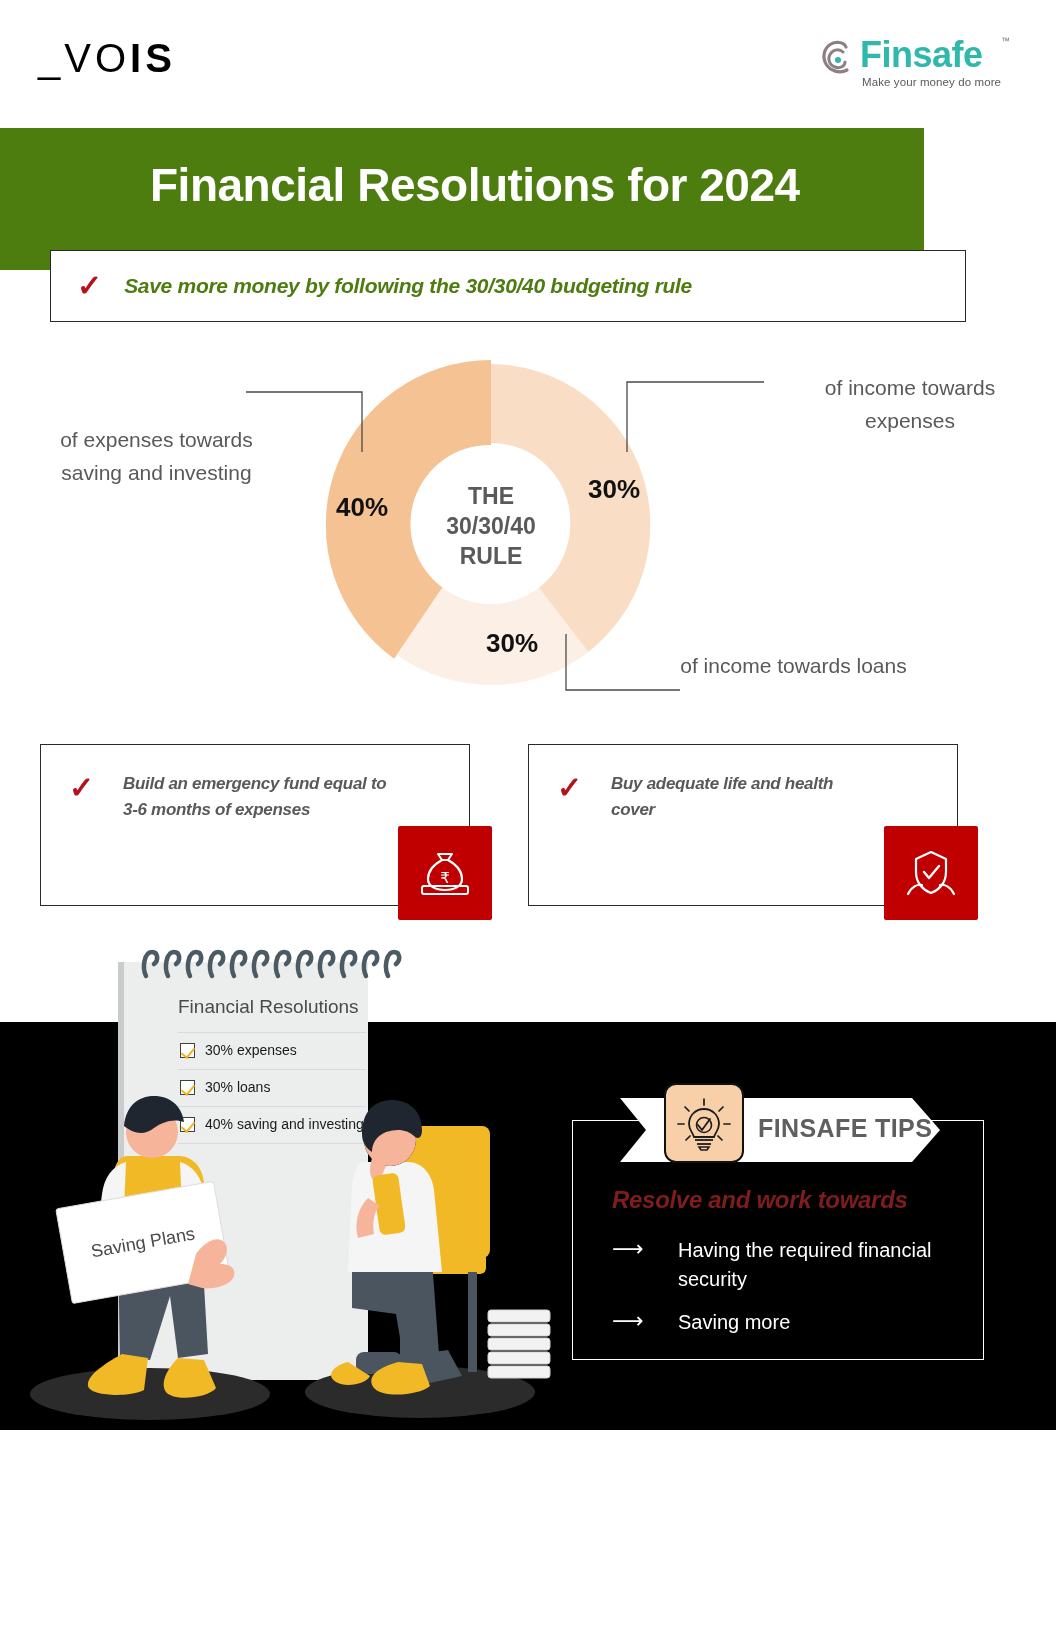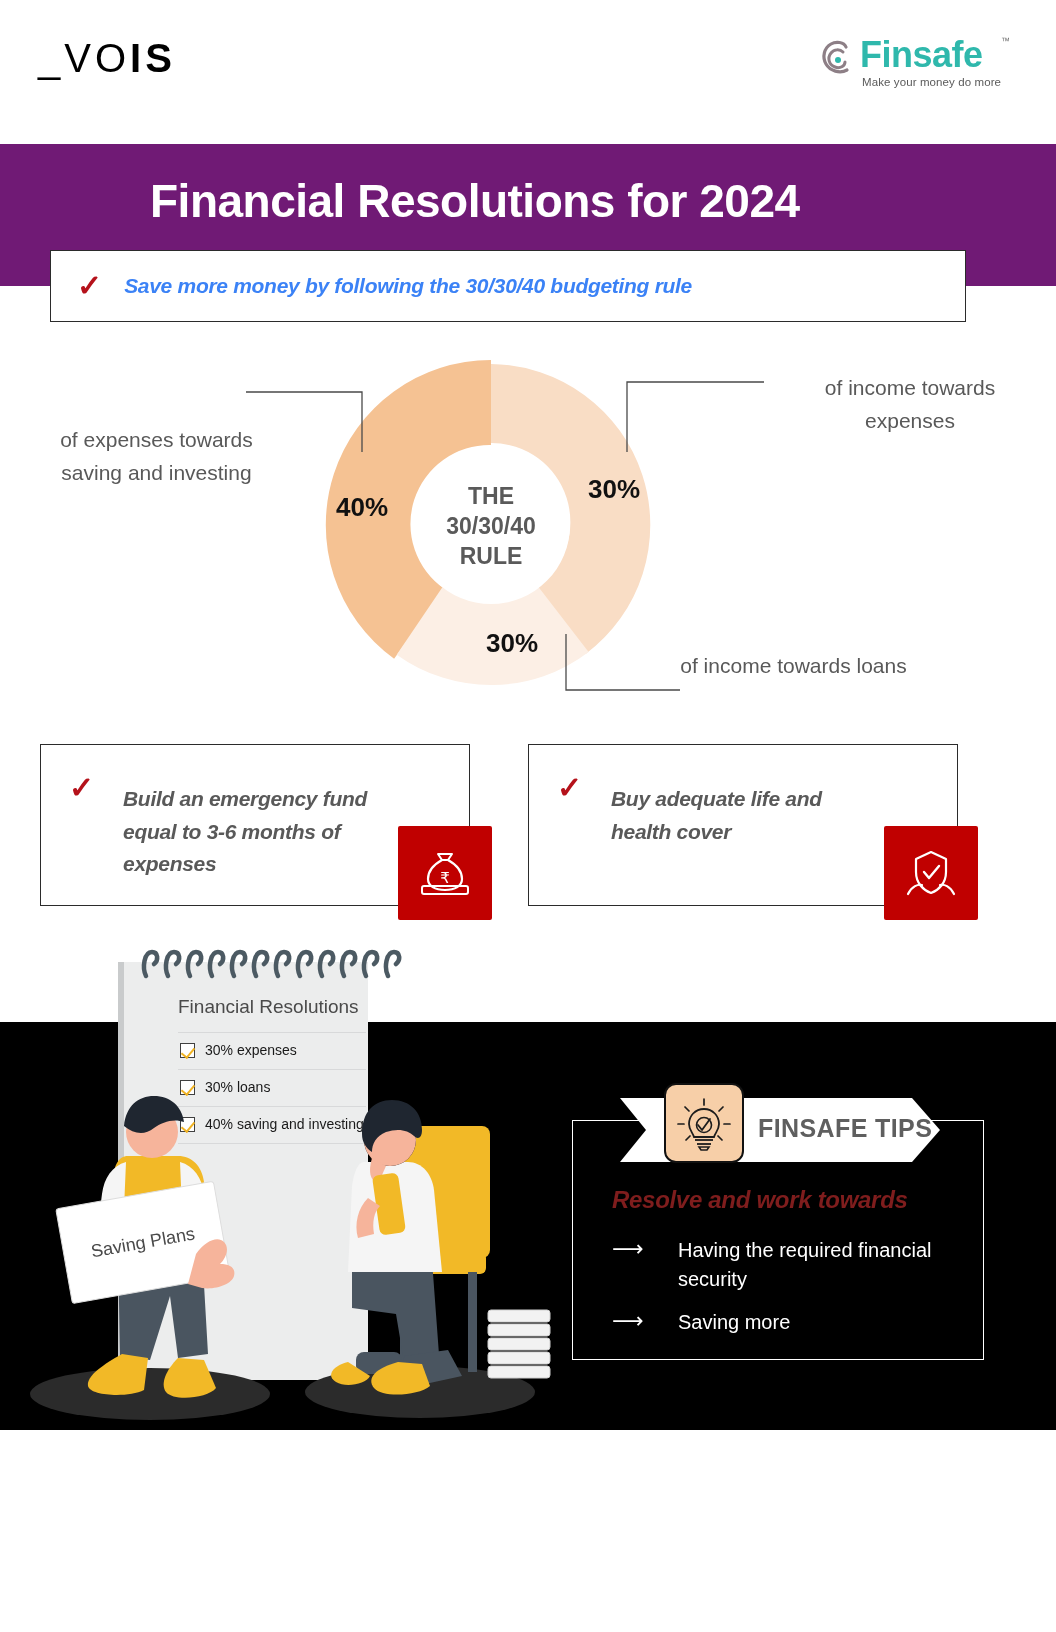--- a/index.html
+++ b/index.html
@@ -28,38 +28,38 @@
     font-size: 36px; font-weight: 700; color: #2fb8ac; letter-spacing: -0.5px;
   }
   .finsafe-tm { position: absolute; right: -4px; top: 2px; font-size: 9px; color: #6f6f6f; }
   .finsafe-tag {
     position: absolute; left: 46px; top: 42px;
     font-size: 11.5px; color: #5a5a5a; letter-spacing: 0.1px;
   }
 
   
   .banner {
-    position: absolute; left: 0; top: 144px; width: 1056px; height: 142px;
-    background: #701a75;
+    position: absolute; left: 0; top: 128px; width: 924px; height: 142px;
+    background: #4d7c0f;
   }
   .banner-title {
     position: absolute; left: 150px; top: 30px;
     font-size: 46px; font-weight: 700; color: #ffffff; letter-spacing: -0.5px;
   }
 
   
   .res-box-top {
     position: absolute; left: 50px; top: 250px; width: 916px; height: 72px;
     background: #ffffff; border: 1.5px solid #2b2b2b;
     display: flex; align-items: center;
   }
   .tick { color: #b5121b; font-size: 30px; font-weight: 700; line-height: 1; }
   .res-box-top .tick { margin-left: 26px; margin-right: 22px; }
   .res-text {
-    font-style: italic; font-weight: 600; color: #3b82f6; font-size: 21px;
+    font-style: italic; font-weight: 600; color: #4d7c0f; font-size: 21px;
     letter-spacing: -0.3px;
   }
 
   
   .donut-wrap { position: absolute; left: 316px; top: 350px; width: 350px; height: 350px; }
   .donut-center-label {
     position: absolute; left: 50%; top: 50%; transform: translate(-50%,-50%);
     text-align: center; color: #5a5a5a; font-weight: 700; font-size: 23px; line-height: 1.3;
     width: 180px;
   }
@@ -75,23 +75,22 @@
   .label-right { left: 820px; top: 372px; width: 180px; text-align: center; }
   .label-bottom { left: 676px; top: 650px; width: 235px; text-align: center; }
 
   
   .card { position: absolute; background: #fff; border: 1.5px solid #2b2b2b; }
   .card-left { left: 40px; top: 744px; width: 430px; height: 162px; }
   .card-right { left: 528px; top: 744px; width: 430px; height: 162px; }
   .card .tick { position: absolute; left: 28px; top: 28px; }
   .card .card-text {
     position: absolute; left: 82px; top: 26px; right: 80px;
-    font-style: italic; font-weight: 600; color: #595959; font-size: 21px; line-height: 1.55;
+    font-style: italic; font-weight: 600; color: #595959; font-size: 17px; line-height: 1.55;
     letter-spacing: -0.3px;
-    margin-top: 12px;
   }
   .card-icon {
     position: absolute; width: 94px; height: 94px; background: #c00000;
     border-radius: 2px; display: flex; align-items: center; justify-content: center;
   }
   .icon-money { left: 398px; top: 826px; }
   .icon-shield { left: 884px; top: 826px; }
 
   
   .black-band { position: absolute; left: 0; top: 1022px; width: 1056px; height: 408px; background: #000; }

